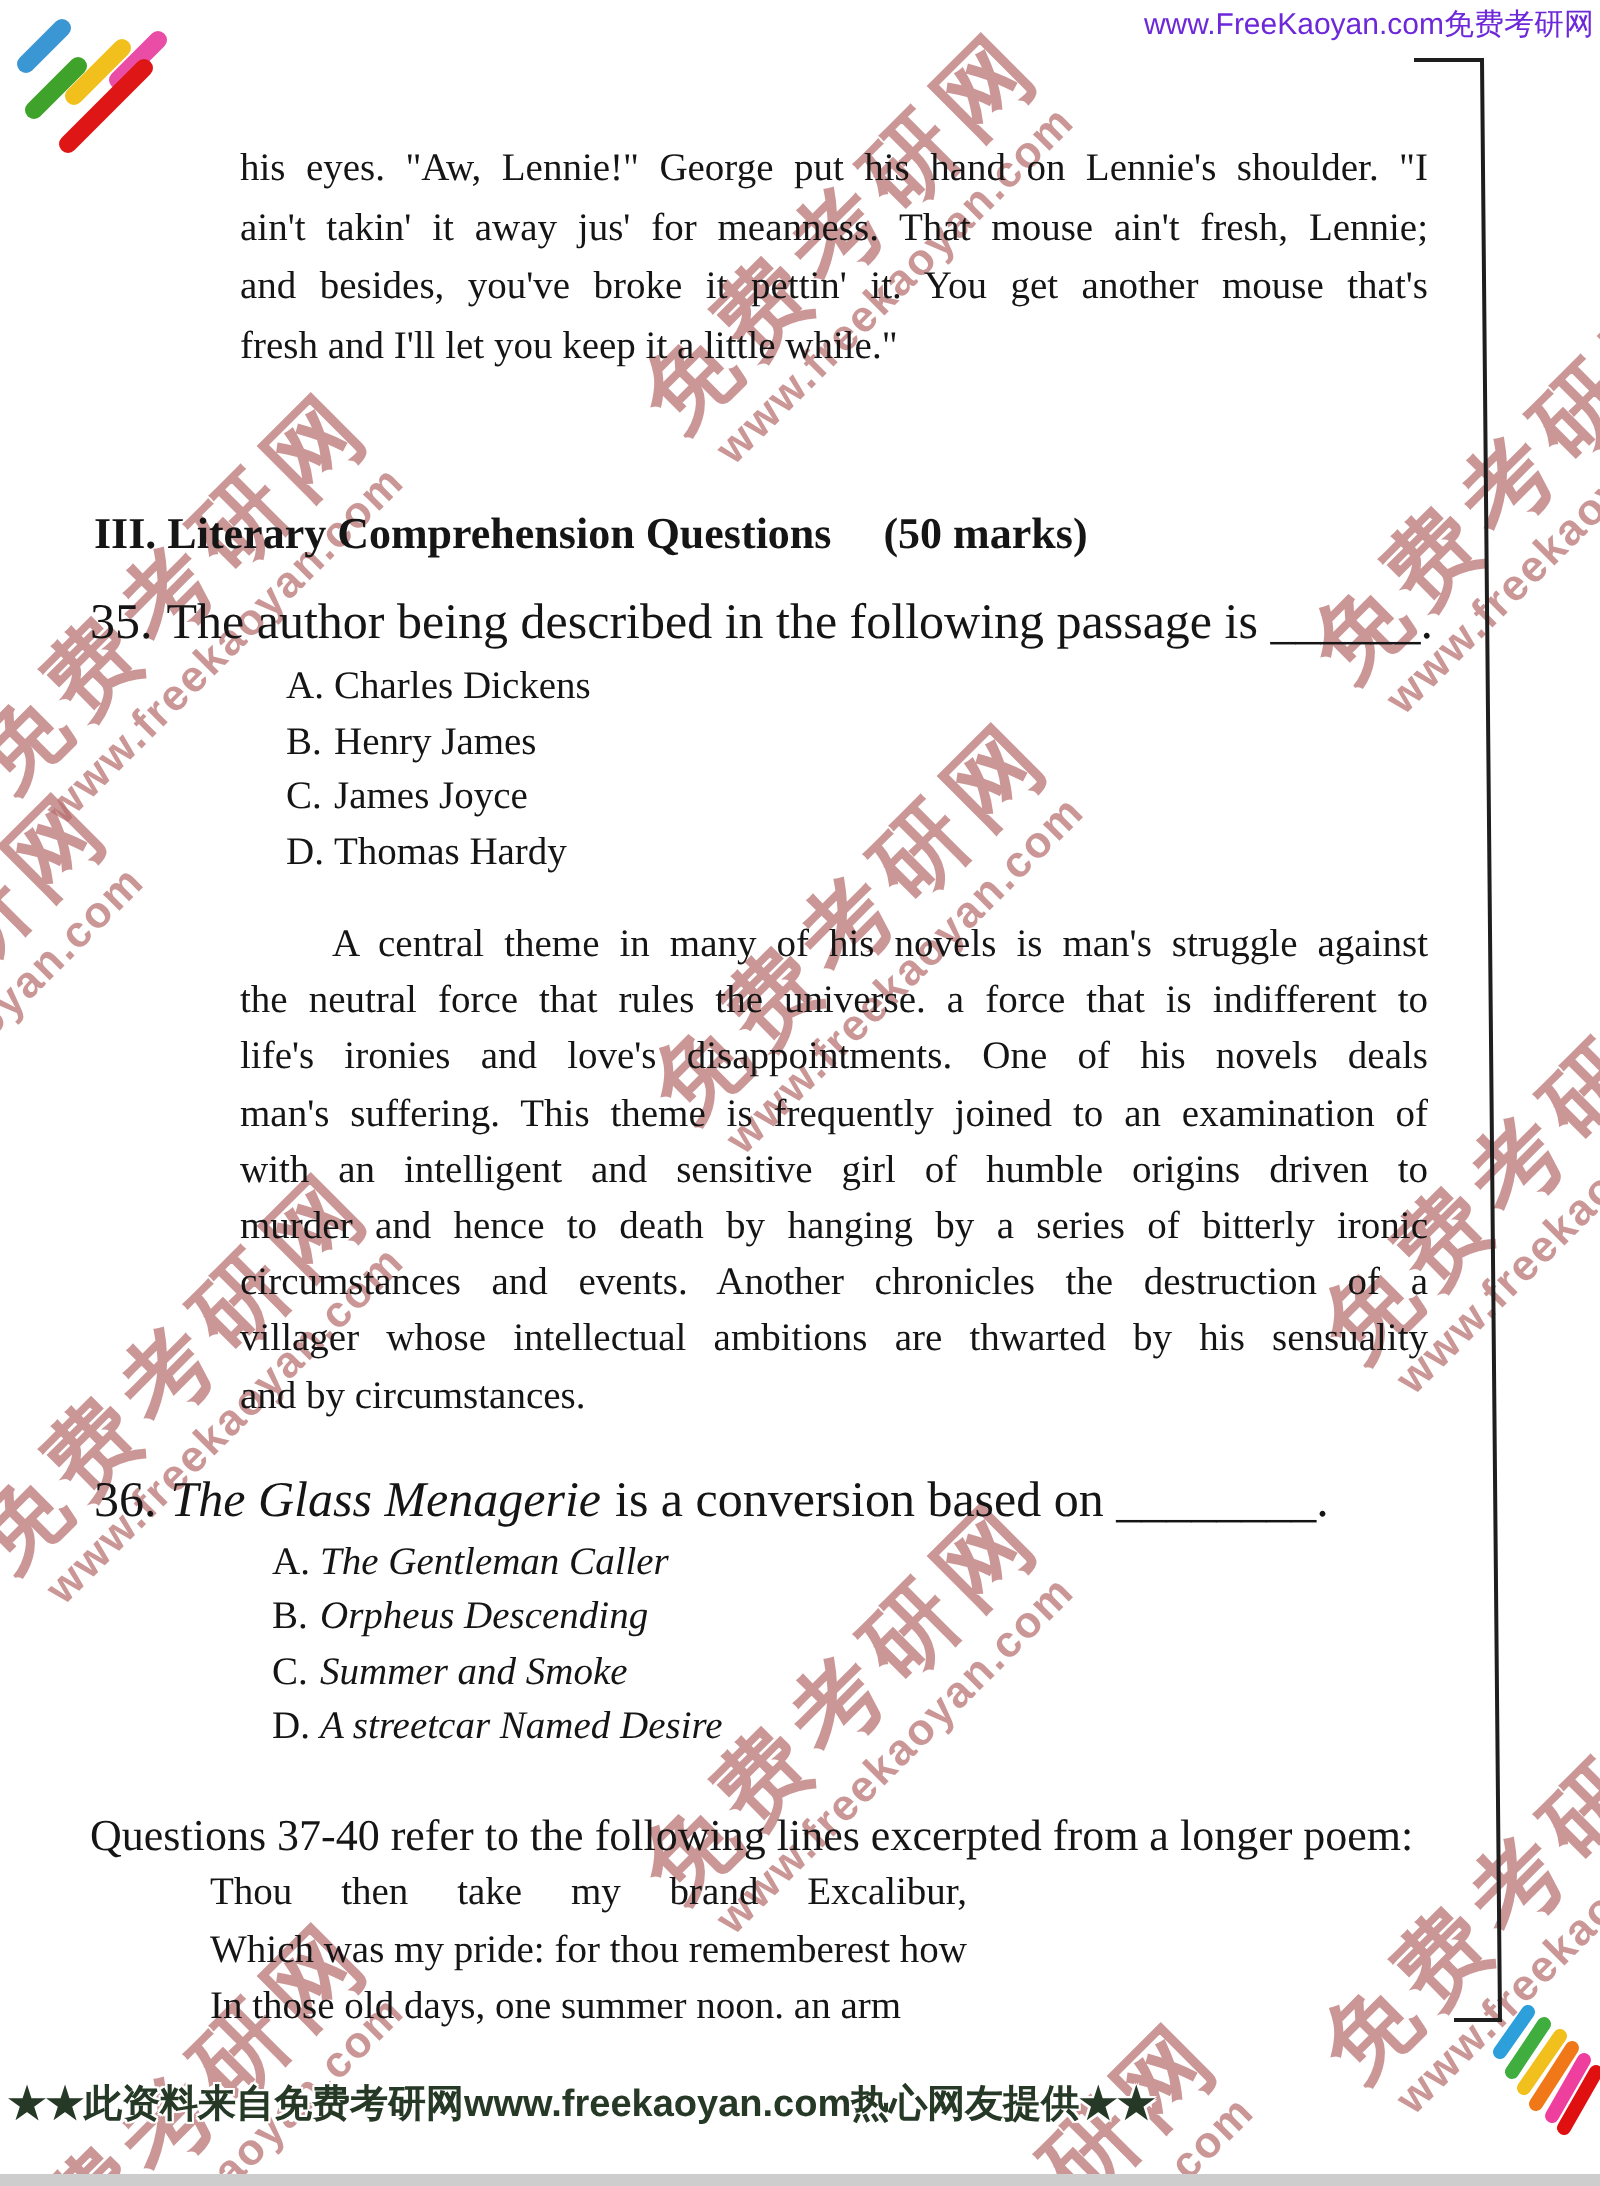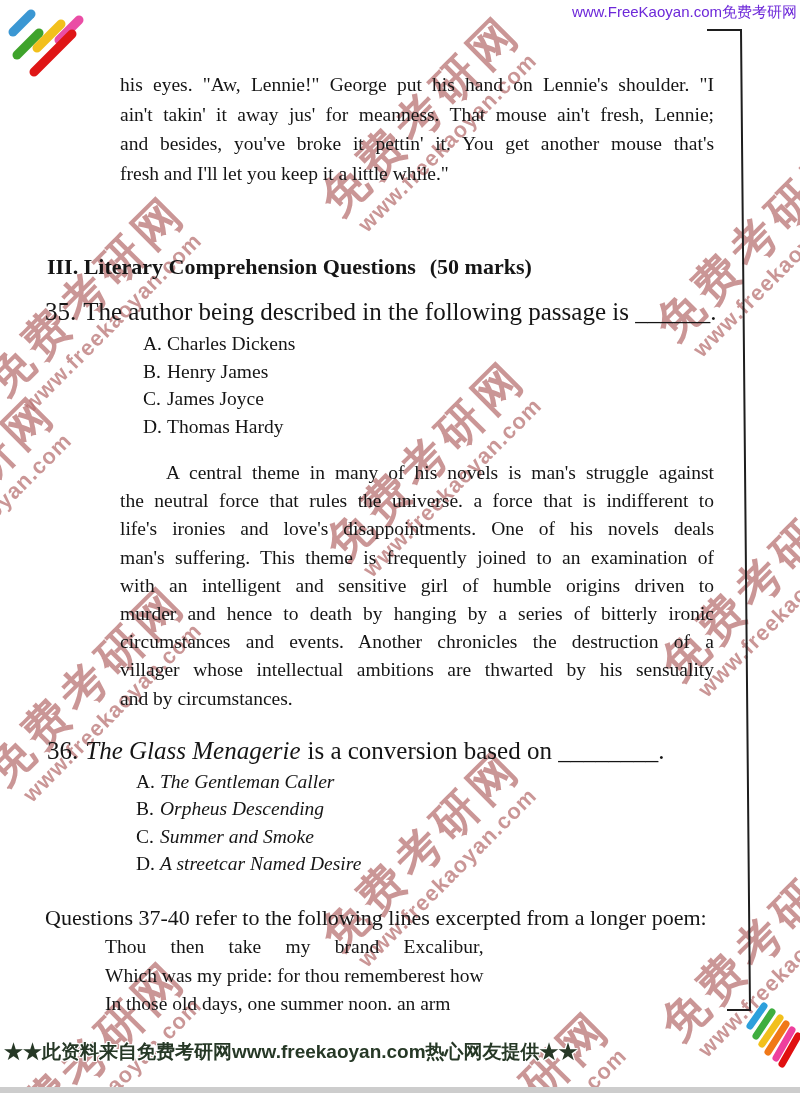--- a/index.html
+++ b/index.html
@@ -23,21 +23,21 @@
   
   .content { z-index:2; }
   .content, .content * { color:#151515; }
   .abs { position:absolute; }
   .jline { text-align:justify; text-align-last:justify; }
   .jline-last { text-align-last:left; }
   .quote-para { left:120px; top:70px; width:594px; font-size:19.5px; line-height:29.5px; }
   .passage    { left:120px; top:459px; width:594px; font-size:19.5px; line-height:28.2px; }
   .passage .jline:first-child { padding-left:46px; }
   .section-heading { left:47px; top:254px; font-size:22px; font-weight:bold; white-space:nowrap; }
-  .section-heading .marks { margin-left:14px; }
+  .section-heading .marks { margin-left:26px; }
   .q-stem { font-size:25px; white-space:nowrap; }
   .q-stem .stem-text { margin-left:7px; }
   .q35-stem { left:45px; top:298px; }
   .q36-stem { left:47px; top:737px; }
   .opt-list { font-size:19.5px; }
   .opts-35 { left:95px; top:330px; line-height:27.5px; }
   .opts-36 { left:88px; top:768px; line-height:27.3px; }
   .opt-row { white-space:nowrap;margin-left:48px; }
   .opt-letter { display:inline-block; min-width:24px; }
   .italic { font-style:italic; }

